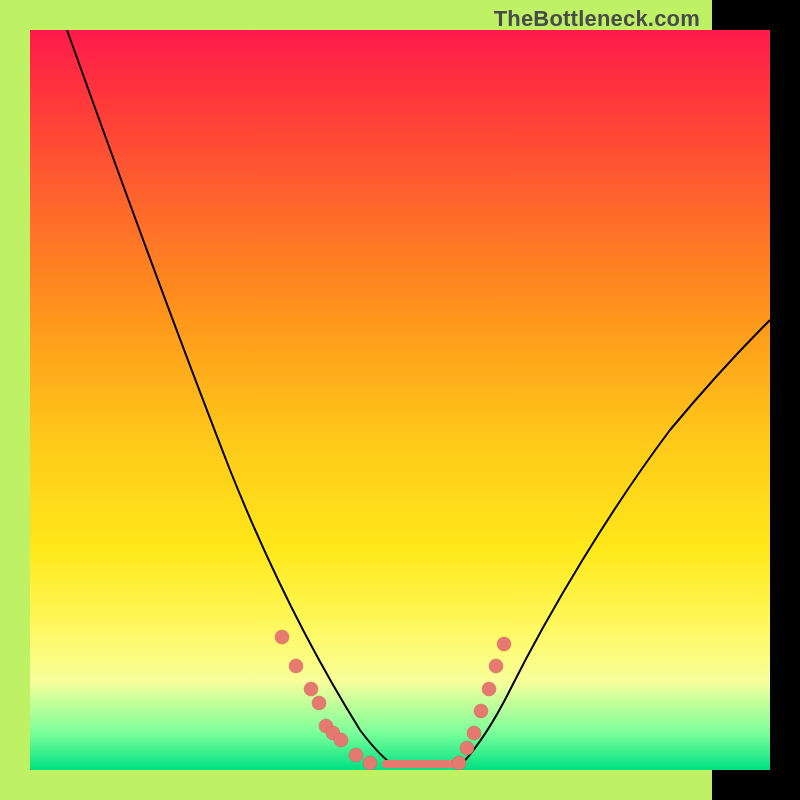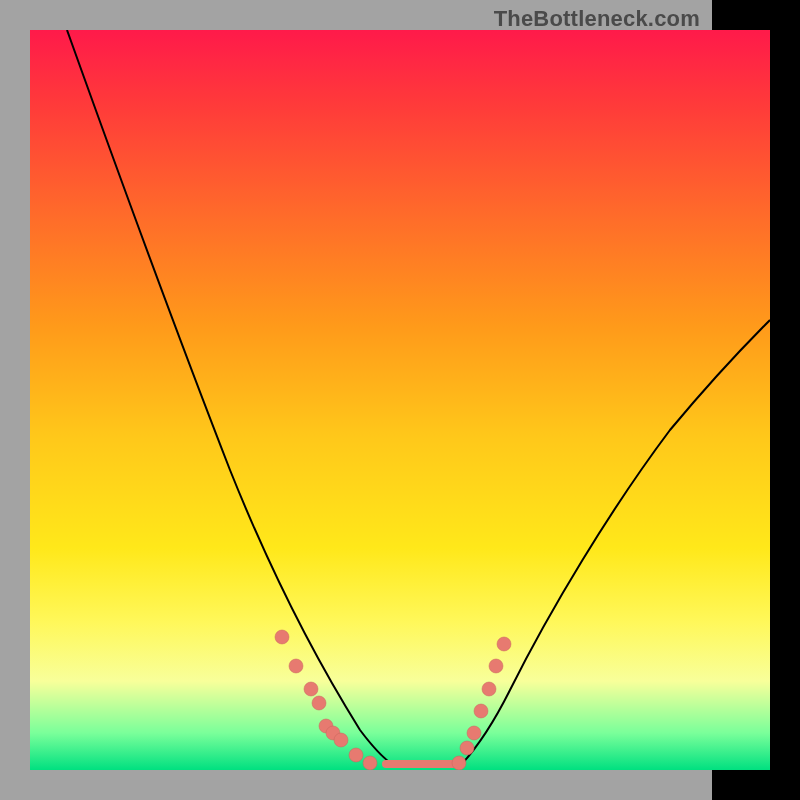--- a/index.html
+++ b/index.html
@@ -1,21 +1,21 @@
 <!DOCTYPE html>
 <html><head>
 <meta charset="utf-8">
 <style>
   * { margin: 0; padding: 0; box-sizing: border-box; }
   html, body { width: 800px; height: 800px; overflow: hidden; background: #000; }
   .frame {
     position: relative;
     width: 712px;
     height: 800px;
-    background: #a3a3a3;
+    background: #bef264;
   }
   .plot-area {
     position: absolute;
     left: 30px;
     top: 30px;
     width: 740px;
     height: 740px;
     background: linear-gradient(to bottom,
       #ff1a4a 0%,
       #ff3a3a 10%,

